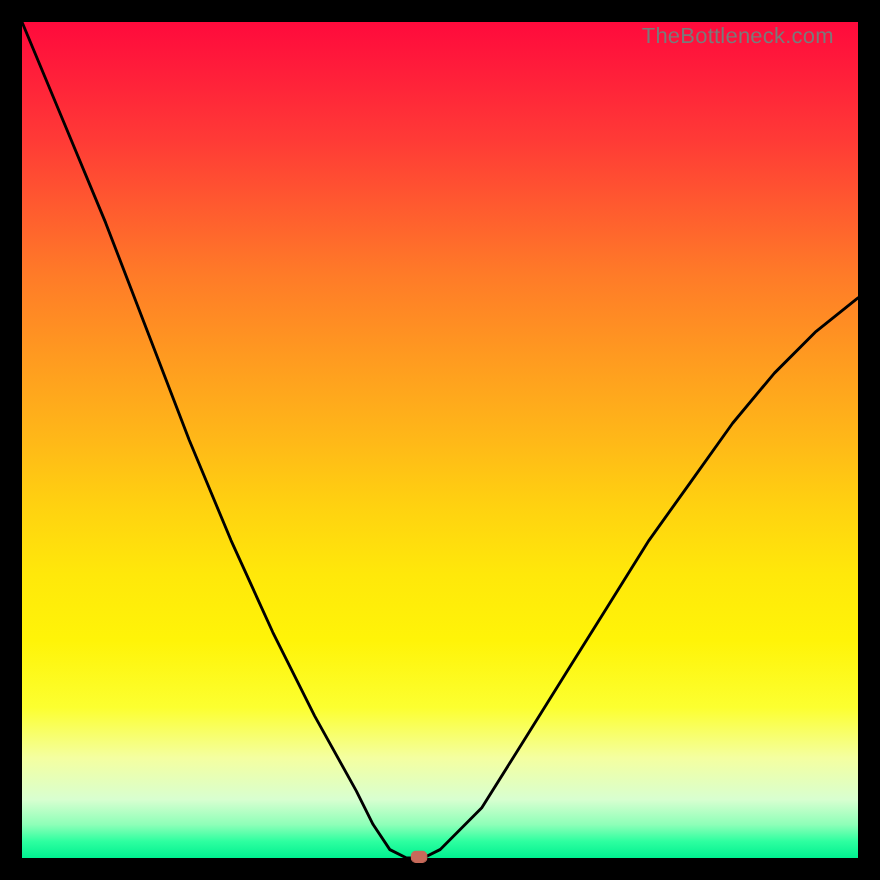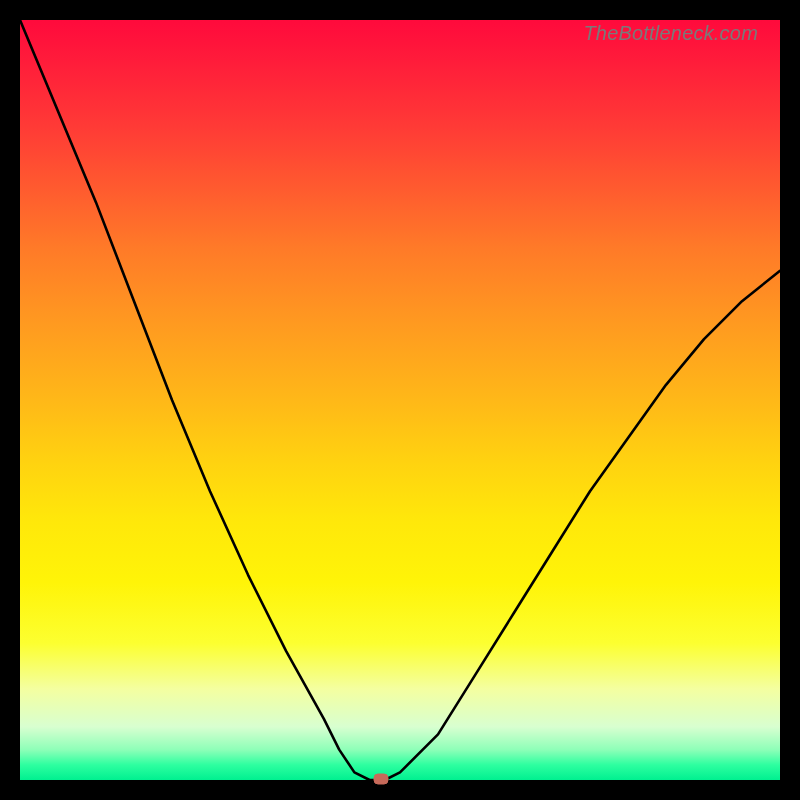--- a/index.html
+++ b/index.html
@@ -9,21 +9,20 @@
     height: 800px;
     background: #000;
     overflow: hidden;
     font-family: Arial, Helvetica, sans-serif;
   }
   .frame {
     position: relative;
     width: 800px;
     height: 800px;
     background: #000;
-    font-style: italic;
   }
   .plot-area {
     position: absolute;
     left: 20px;
     top: 20px;
     width: 760px;
     height: 760px;
     background: linear-gradient(to bottom,
       #ff0a3c 0%,
       #ff1e3a 6%,

